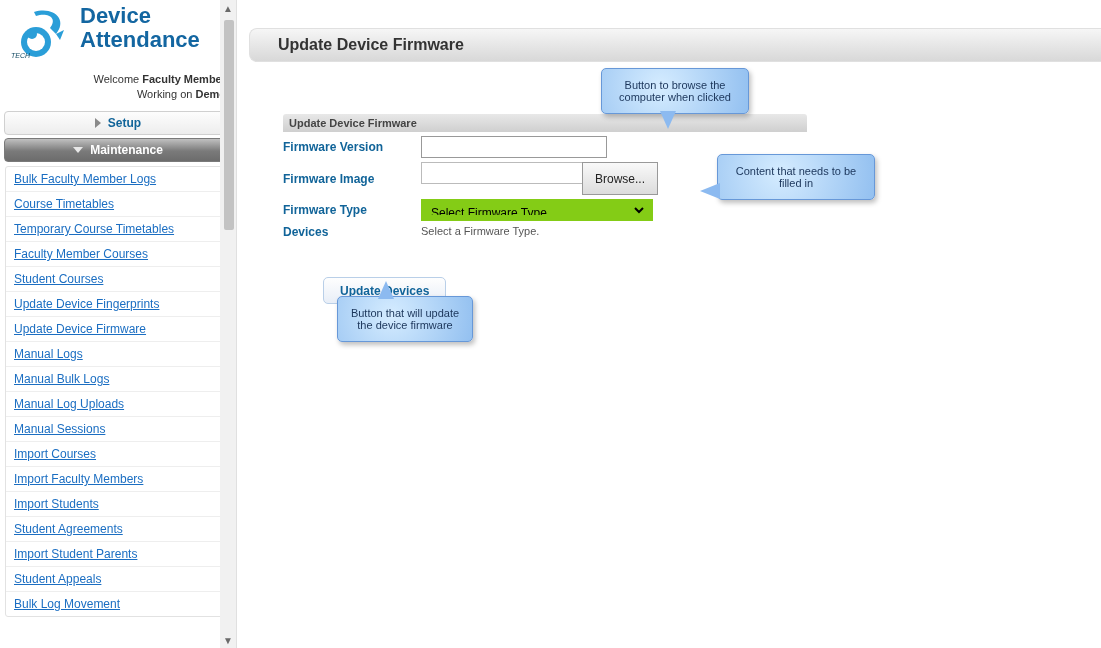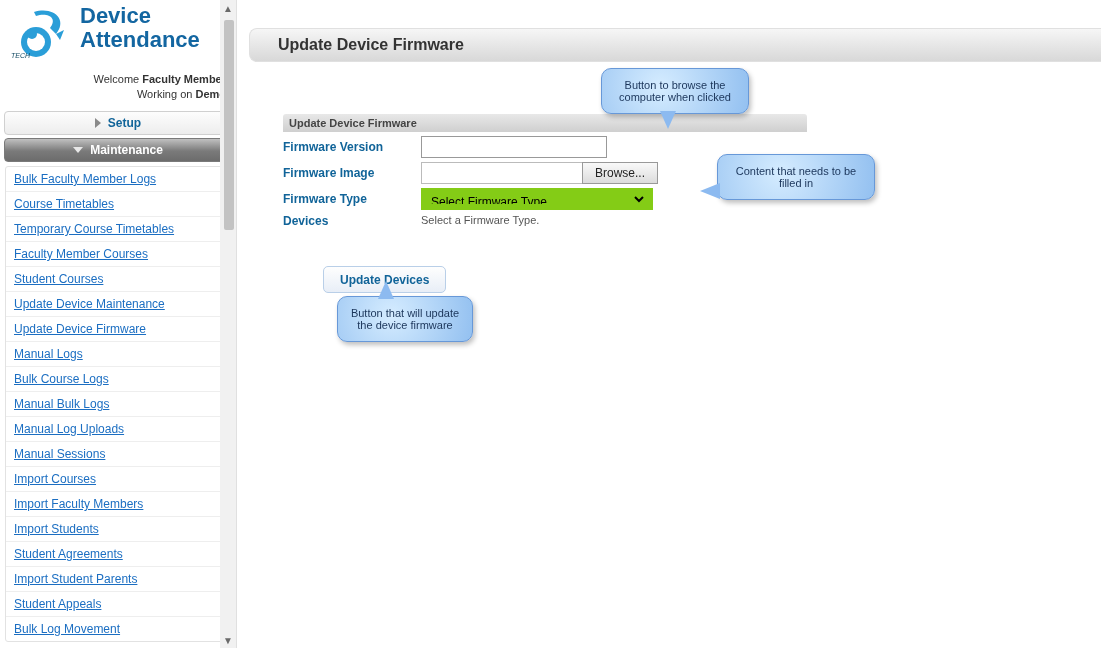--- a/index.html
+++ b/index.html
@@ -62,37 +62,37 @@
     background:linear-gradient(to bottom,#e8e8e8,#cfcfcf);
     color:#444;font-weight:bold;font-size:11px;padding-left:6px;
     border-radius:3px 3px 0 0;width:518px;
   }
   .form-row{display:flex;align-items:center;margin-top:4px;}
   .form-label{width:138px;color:var(--blue);font-weight:bold;font-size:12px;}
   .text-input{width:178px;height:18px;border:1px solid #999;padding:1px 3px;font:inherit;}
   .file-wrap{display:flex;align-items:stretch;}
   .file-display{width:160px;height:20px;border:1px solid #bbb;border-right:none;background:#fff;}
   .browse-btn{
-    height:22px;padding:0 12px;border:1px solid #999;
+    height:33px;padding:0 12px;border:1px solid #999;
     background:linear-gradient(to bottom,#f9f9f9,#dcdcdc);
     font-size:12px;font-family:Arial,sans-serif;color:#222;
   }
   select.ftype{width:232px;height:22px;border:6px solid #84cc16;font:inherit;background:#84cc16;}
   .hint{font-size:11px;color:#555;}
   .update-btn{
     margin-top:38px;margin-left:40px;
     height:27px;padding:0 16px;
     border:1px solid #b9cfe8;border-radius:5px;
     background:linear-gradient(to bottom,#fefefe,#e8eef7);
     color:var(--blue);font-weight:bold;font-size:12px;
   }
   
   .callout{
     position:absolute;width:130px;padding:10px 8px;
-    border:1px solid #6798d8;border-radius:10px;
+    border:1px solid #6798d8;border-radius:5px;
     background:radial-gradient(circle at 40% 40%,#d5ecff 0%,#93c0f0 100%);
     box-shadow:2px 3px 5px rgba(0,0,0,.25);
     font-size:11px;color:#1b355a;text-align:center;
   }
   .callout .tail{
     position:absolute;width:0;height:0;
   }
   .callout.top .tail{
     bottom:-16px;left:58px;
     border-left:8px solid transparent;border-right:8px solid transparent;
@@ -144,24 +144,23 @@
       <span class="arrow arrow-down"></span>
       <span>Maintenance</span>
     </div>
 
     <div class="menu" id="menu">
         <a href="#">Bulk Faculty Member Logs</a>
         <a href="#">Course Timetables</a>
         <a href="#">Temporary Course Timetables</a>
         <a href="#">Faculty Member Courses</a>
         <a href="#">Student Courses</a>
-        <a href="#">Update Device Maintenance</a>
+        <a href="#">Update Device Fingerprints</a>
         <a href="#">Update Device Firmware</a>
         <a href="#">Manual Logs</a>
-        <a href="#">Bulk Course Logs</a>
         <a href="#">Manual Bulk Logs</a>
         <a href="#">Manual Log Uploads</a>
         <a href="#">Manual Sessions</a>
         <a href="#">Import Courses</a>
         <a href="#">Import Faculty Members</a>
         <a href="#">Import Students</a>
         <a href="#">Student Agreements</a>
         <a href="#">Import Student Parents</a>
         <a href="#">Student Appeals</a>
         <a href="#">Bulk Log Movement</a>

